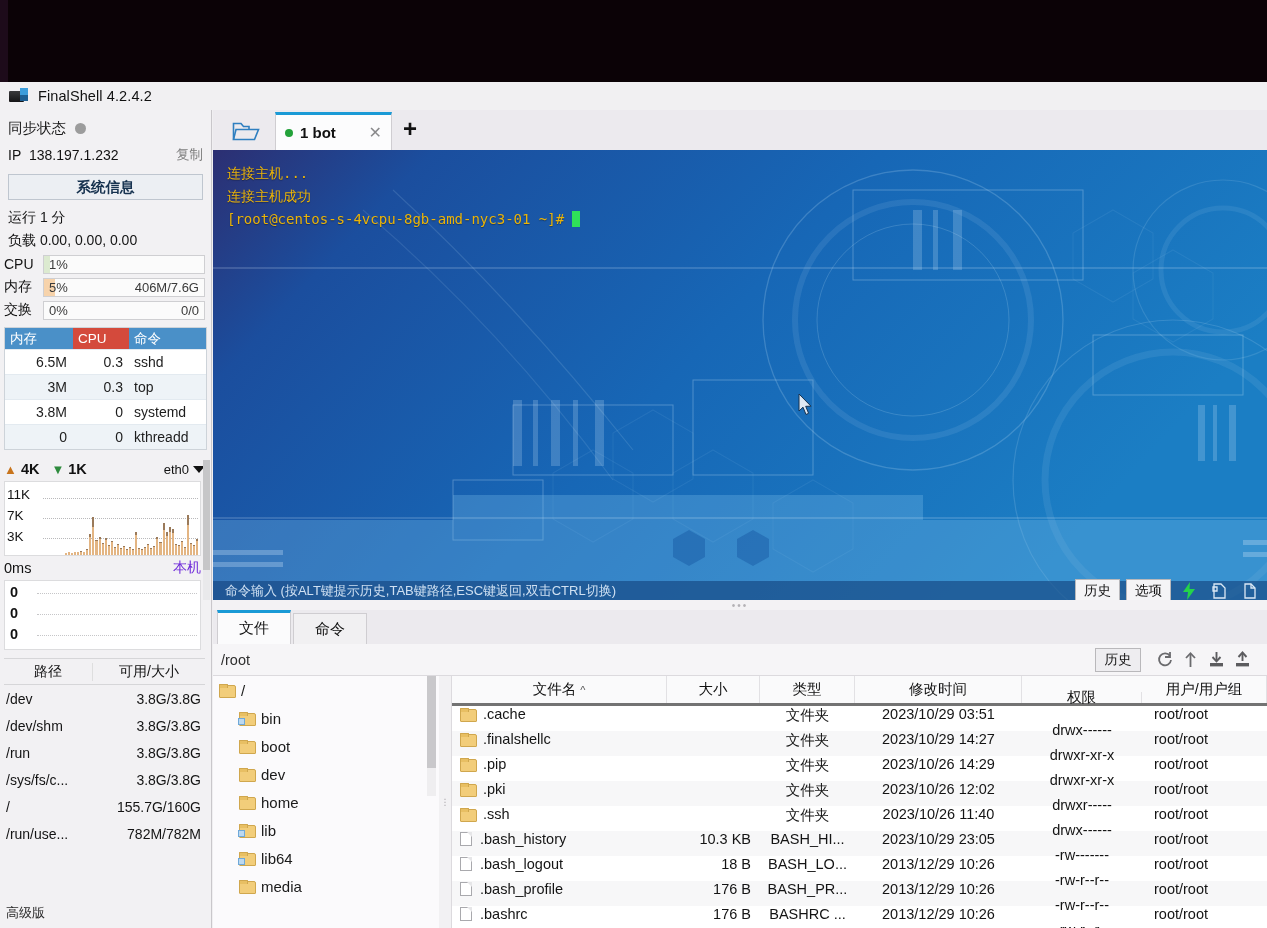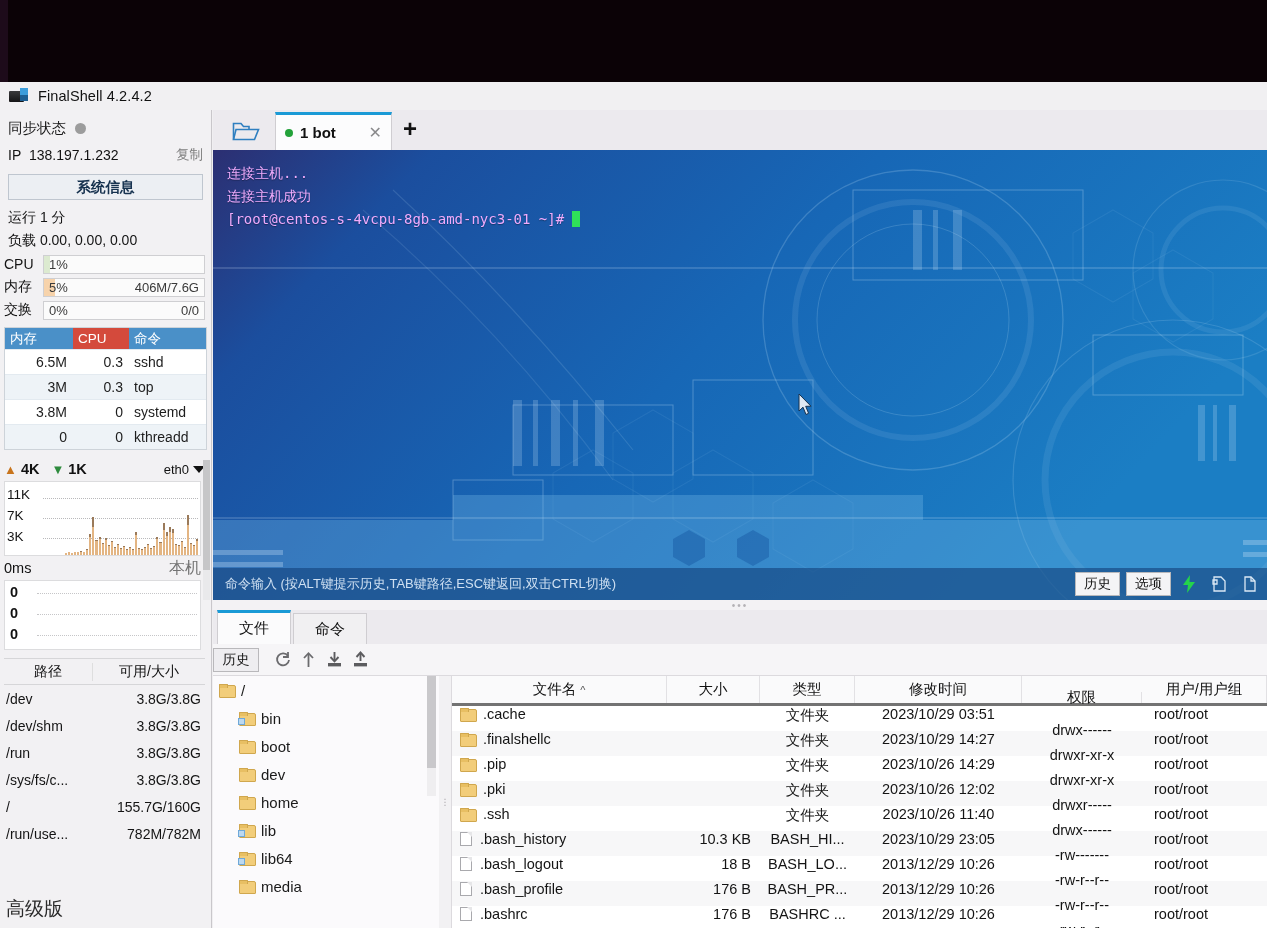--- a/index.html
+++ b/index.html
@@ -91,35 +91,35 @@
 
   #net-chart { position:relative; margin:0 10px 0 4px; height:75px; background:#fff; border:1px solid #dcdcde; }
   #net-chart .ylab { position:absolute; left:2px; font-size:13.5px; color:#131313; z-index:3;}
   #net-chart .gl { position:absolute; left:38px; right:2px; height:0; border-top:1px dotted #b9b9bb;}
   #net-chart .bars { position:absolute; left:60px; right:2px; bottom:0; top:4px; display:flex; align-items:flex-end; gap:1px;}
   #net-chart .bar { flex:1 1 auto; background:#e3b583; }
   #net-chart .bar i { display:block; width:100%; background:#9a7a5a;}
 
   #ping-head { display:flex; align-items:center; justify-content:space-between; height:24px; padding:0 10px 0 4px;}
   #ping-head .pv { font-size:14.5px; color:#111;}
-  #ping-head .pl { font-size:16px; color:#737373;}
+  #ping-head .pl { font-size:14px; color:#6d28d9;}
   #ping-chart { position:relative; margin:0 10px 0 4px; height:70px; background:#fff; border:1px solid #dcdcde;}
   #ping-chart .ylab { position:absolute; left:5px; font-size:14.5px; color:#111; font-weight:600;}
   #ping-chart .gl { position:absolute; left:32px; right:3px; height:0; border-top:1px dotted #c6c6c8;}
 
   
   #disk-table { margin:8px 6px 0 4px; border-top:1px solid #d6d6d8;}
   #disk-head { display:flex; height:26px; align-items:center; border-bottom:1px solid #d6d6d8;}
   #disk-head .dh1 { flex:0 0 88px; text-align:center; font-size:14px; color:#101010;}
   #disk-head .dh2 { flex:1 1 auto;  text-align:center; font-size:14px; color:#101010; border-left:1px solid #dedede;}
   .disk-row { display:flex; height:27px; align-items:center;}
   .disk-row .d1 { flex:0 0 88px; padding-left:2px; font-size:14px; color:#141414; white-space:nowrap; overflow:hidden;}
   .disk-row .d2 { flex:1 1 auto; text-align:right; padding-right:4px; font-size:14px; color:#141414;}
 
-  #adv-link { position:absolute; left:6px; bottom:6px; font-size:19px; color:#2b2b2b;}
+  #adv-link { position:absolute; left:6px; bottom:6px; font-size:13px; color:#2b2b2b;}
   #sb-scrollbar { position:absolute; right:1px; top:350px; width:7px; height:140px; background:#e9e9eb;}
   #sb-scrollbar i { display:block; width:7px; height:110px; background:#c6c6c8;}
 
   
   #right { position:absolute; left:213px; top:28px; width:1054px; height:818px; background:#f3f2f4;}
 
   
   #tabstrip { position:absolute; left:0; top:0; width:1054px; height:40px; background:#eceaee; }
   #folder-btn { position:absolute; left:12px; top:6px; width:42px; height:30px; display:flex; align-items:center; justify-content:center; cursor:pointer;}
   #term-tab {
@@ -134,28 +134,28 @@
 
   
   #terminal {
     position:absolute; left:0; top:40px; width:1054px; height:450px;
     background:#1557a6; overflow:hidden;
   }
   #term-bg { position:absolute; inset:0; }
   #term-text {
     position:absolute; left:14px; top:12px; right:0;
     font-family:"DejaVu Sans Mono","Liberation Mono",monospace;
-    font-size:14px; color:#f0abfc; line-height:23px; text-shadow:0 1px 1px rgba(0,0,0,.35);
+    font-size:14px; color:#eab308; line-height:23px; text-shadow:0 1px 1px rgba(0,0,0,.35);
   }
   #term-caret { display:inline-block; width:8px; height:16px; background:#2fe05a; vertical-align:-3px; margin-left:8px;}
   #mouse-cursor { position:absolute; left:585px; top:243px; z-index:9;}
 
   
   #cmdbar {
-    position:absolute; left:0; bottom:0; width:1054px; height:32px;
+    position:absolute; left:0; bottom:0; width:1054px; height:19px;
     background:rgba(19,66,124,.62); display:flex; align-items:center; padding:0 6px 0 12px; gap:6px;
   }
   #cmdbar .hint { font-size:13px; color:#cfe0f2; flex:1 1 auto;}
   .cbtn { height:24px; min-width:42px; padding:0 8px; background:#f4f4f6; border:1px solid #b8b8bb;
           display:flex; align-items:center; justify-content:center; font-size:13.5px; color:#111; cursor:pointer;}
   .cicon { width:24px; height:24px; display:flex; align-items:center; justify-content:center; cursor:pointer;}
 
   #term-handle { position:absolute; left:0; top:490px; width:1054px; height:10px; background:#f3f2f4;
                  display:flex; align-items:center; justify-content:center; color:#b4b2b6; font-size:10px; letter-spacing:2px;}
 
@@ -637,20 +637,21 @@
 
     <div id="term-handle">•••</div>
 
     <div id="fm">
       <div id="fm-tabs">
         <div class="fm-tab" id="fm-tab-file">文件</div>
         <div class="fm-tab" id="fm-tab-cmd">命令</div>
       </div>
 
       <div id="fm-pathbar">
+        <div id="fm-path">/root</div>
         <div id="fm-hist">历史</div>
         <div class="fm-icon">
           <svg width="17" height="17" viewBox="0 0 17 17">
               <path d="M14 5 A6 6 0 1 0 15 9" fill="none" stroke="#6b6b6e" stroke-width="1.8"></path>
               <path d="M14 1 v5 h-5" fill="none" stroke="#6b6b6e" stroke-width="1.8"></path>
             </svg>
         </div>
         <div class="fm-icon">
           <svg width="15" height="17" viewBox="0 0 15 17">
               <path d="M7.5 16 V3" stroke="#6b6b6e" stroke-width="1.8" fill="none"></path>

